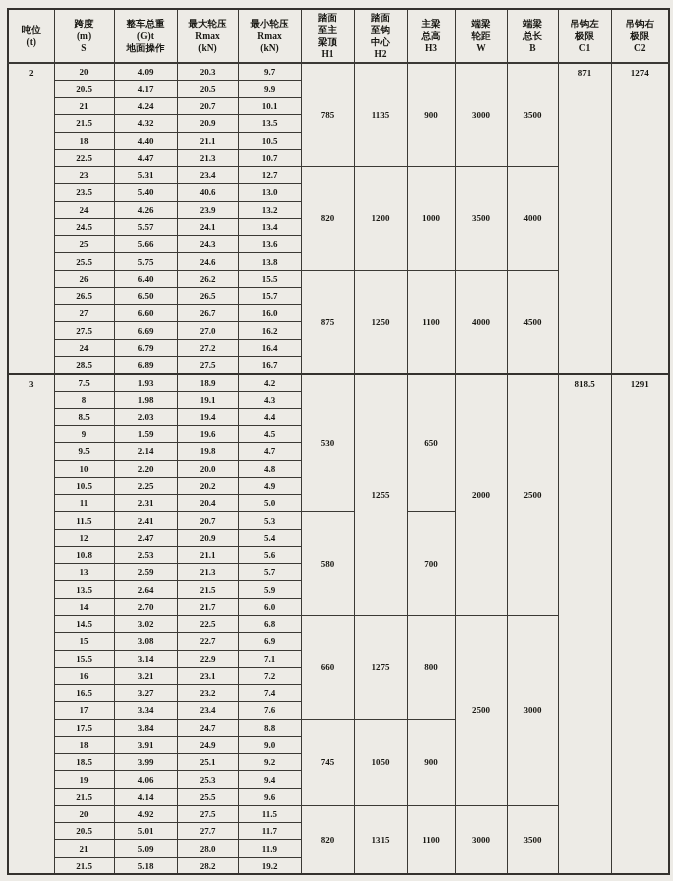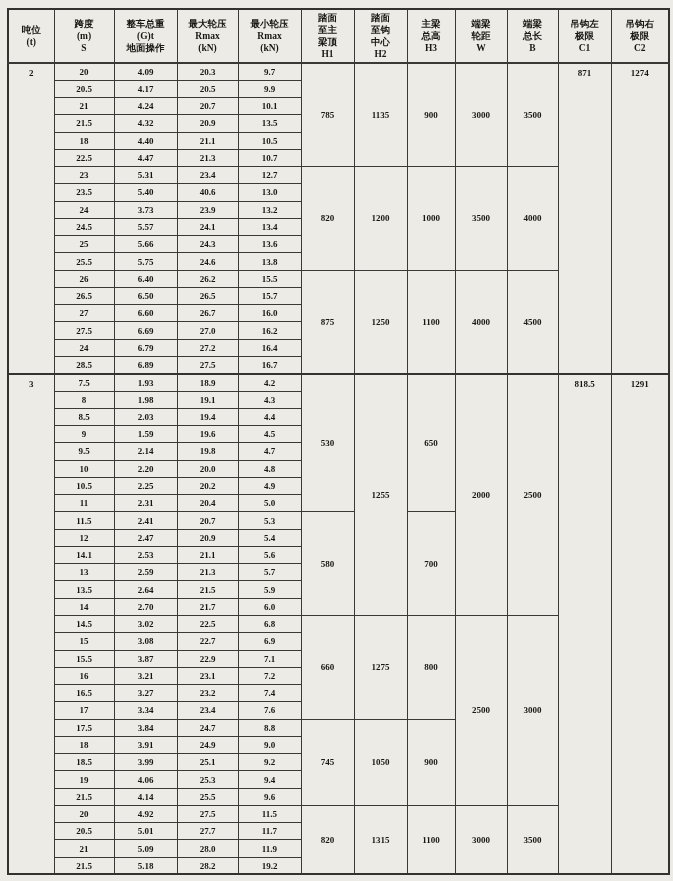--- a/index.html
+++ b/index.html
@@ -156,21 +156,21 @@
           <td rowspan="6">4000</td>
         </tr>
         <tr>
           <td>23.5</td>
           <td>5.40</td>
           <td>40.6</td>
           <td>13.0</td>
         </tr>
         <tr>
           <td>24</td>
-          <td>3.73</td>
+          <td>4.26</td>
           <td>23.9</td>
           <td>13.2</td>
         </tr>
         <tr>
           <td>24.5</td>
           <td>5.57</td>
           <td>24.1</td>
           <td>13.4</td>
         </tr>
         <tr>
@@ -290,21 +290,21 @@
           <td rowspan="6">580</td>
           <td rowspan="6">700</td>
         </tr>
         <tr>
           <td>12</td>
           <td>2.47</td>
           <td>20.9</td>
           <td>5.4</td>
         </tr>
         <tr>
-          <td>14.1</td>
+          <td>10.8</td>
           <td>2.53</td>
           <td>21.1</td>
           <td>5.6</td>
         </tr>
         <tr>
           <td>13</td>
           <td>2.59</td>
           <td>21.3</td>
           <td>5.7</td>
         </tr>
@@ -332,21 +332,21 @@
           <td rowspan="11">3000</td>
         </tr>
         <tr>
           <td>15</td>
           <td>3.08</td>
           <td>22.7</td>
           <td>6.9</td>
         </tr>
         <tr>
           <td>15.5</td>
-          <td>3.87</td>
+          <td>3.14</td>
           <td>22.9</td>
           <td>7.1</td>
         </tr>
         <tr>
           <td>16</td>
           <td>3.21</td>
           <td>23.1</td>
           <td>7.2</td>
         </tr>
         <tr>

